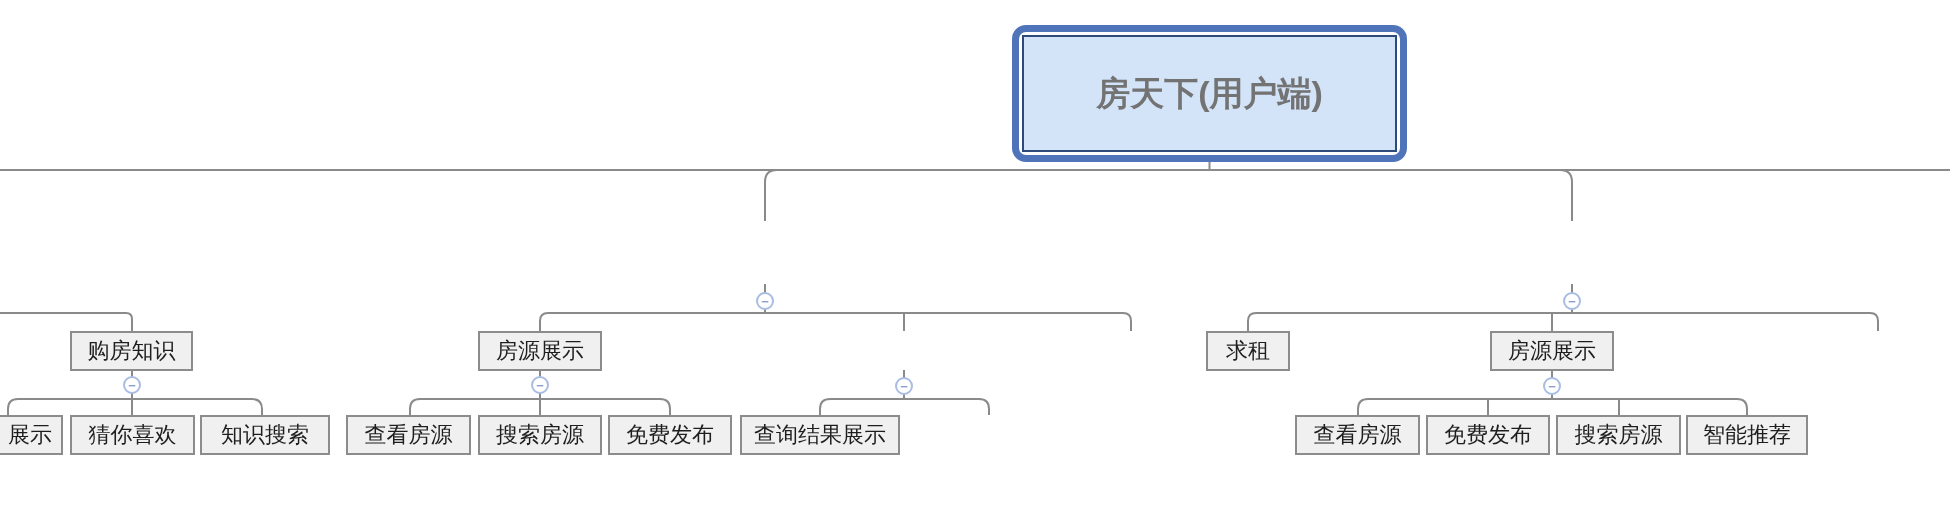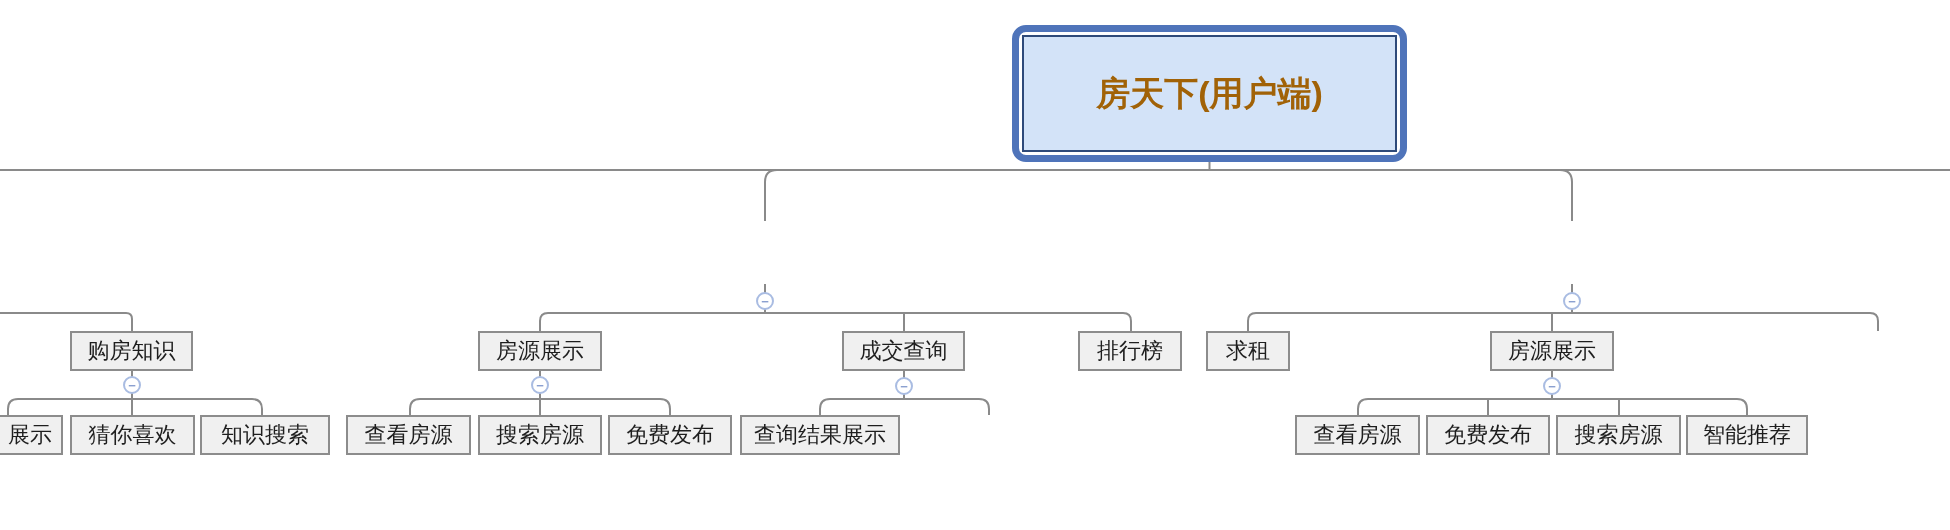--- a/index.html
+++ b/index.html
@@ -24,21 +24,21 @@
   .node-root{
     position:absolute;z-index:2;box-sizing:border-box;
     border:7px solid var(--root-border,#4f74ba);border-radius:14px;
     background:#fff;padding:3px;
   }
   .node-root-inner{
     box-sizing:border-box;width:100%;height:100%;
     border:2px solid var(--root-inner-border,#2e4a7a);
     background:var(--root-fill,#d3e3f8);
     display:flex;align-items:center;justify-content:center;
-    font-size:34px;font-weight:700;color:#a16207;white-space:nowrap;
+    font-size:34px;font-weight:700;color:#737373;white-space:nowrap;
   }
   .clipped{justify-content:flex-end;padding-right:9px;}
   .collapse{
     position:absolute;z-index:3;box-sizing:border-box;width:18px;height:18px;
     border-radius:50%;background:#fff;border:2px solid var(--toggle-border,#a9bce2);
     color:var(--toggle-glyph,#8ba0d0);display:flex;align-items:center;justify-content:center;
     font-size:13px;line-height:1;font-weight:700;cursor:pointer;
   }
 </style>
 </head>
@@ -73,22 +73,20 @@
     <path d="M1358 415 V409 Q1358 399 1368 399 H1737 Q1747 399 1747 409 V415 M1488 399 V415 M1619 399 V415"></path>
   </svg>
 
   <div class="node-root" style="left:1012px;top:25px;width:395px;height:137px">
     <div class="node-root-inner">房天下(用户端)</div>
   </div>
 
 
   <div class="node" style="left:70px;top:331px;width:123px">购房知识</div>
   <div class="node" style="left:478px;top:331px;width:124px">房源展示</div>
-  <div class="node" style="left:842px;top:331px;width:123px">成交查询</div>
-  <div class="node" style="left:1078px;top:331px;width:104px">排行榜</div>
   <div class="node" style="left:1206px;top:331px;width:84px">求租</div>
   <div class="node" style="left:1490px;top:331px;width:124px">房源展示</div>
 
   <div class="node clipped" style="left:-60px;top:415px;width:123px">展示</div>
   <div class="node" style="left:200px;top:415px;width:130px">知识搜索</div>
   <div class="node" style="left:70px;top:415px;width:125px">猜你喜欢</div>
 
   <div class="node" style="left:346px;top:415px;width:125px">查看房源</div>
   <div class="node" style="left:478px;top:415px;width:124px">搜索房源</div>
   <div class="node" style="left:608px;top:415px;width:124px">免费发布</div>

